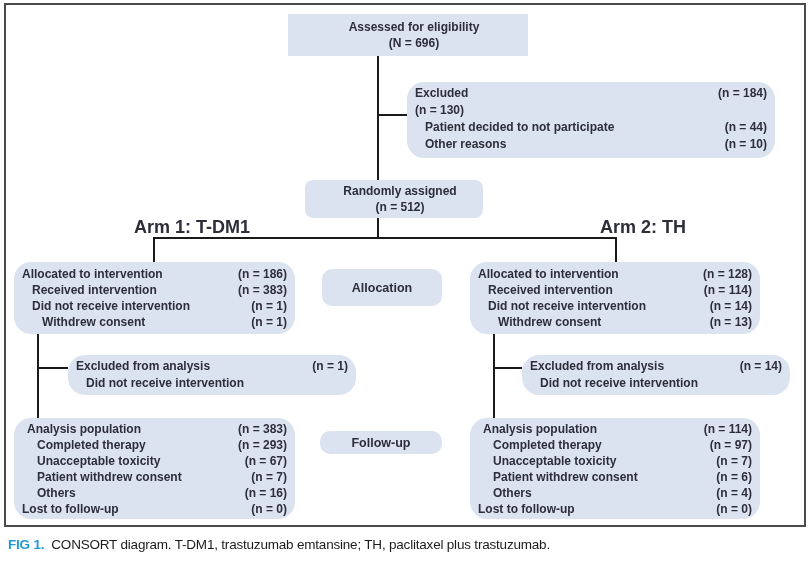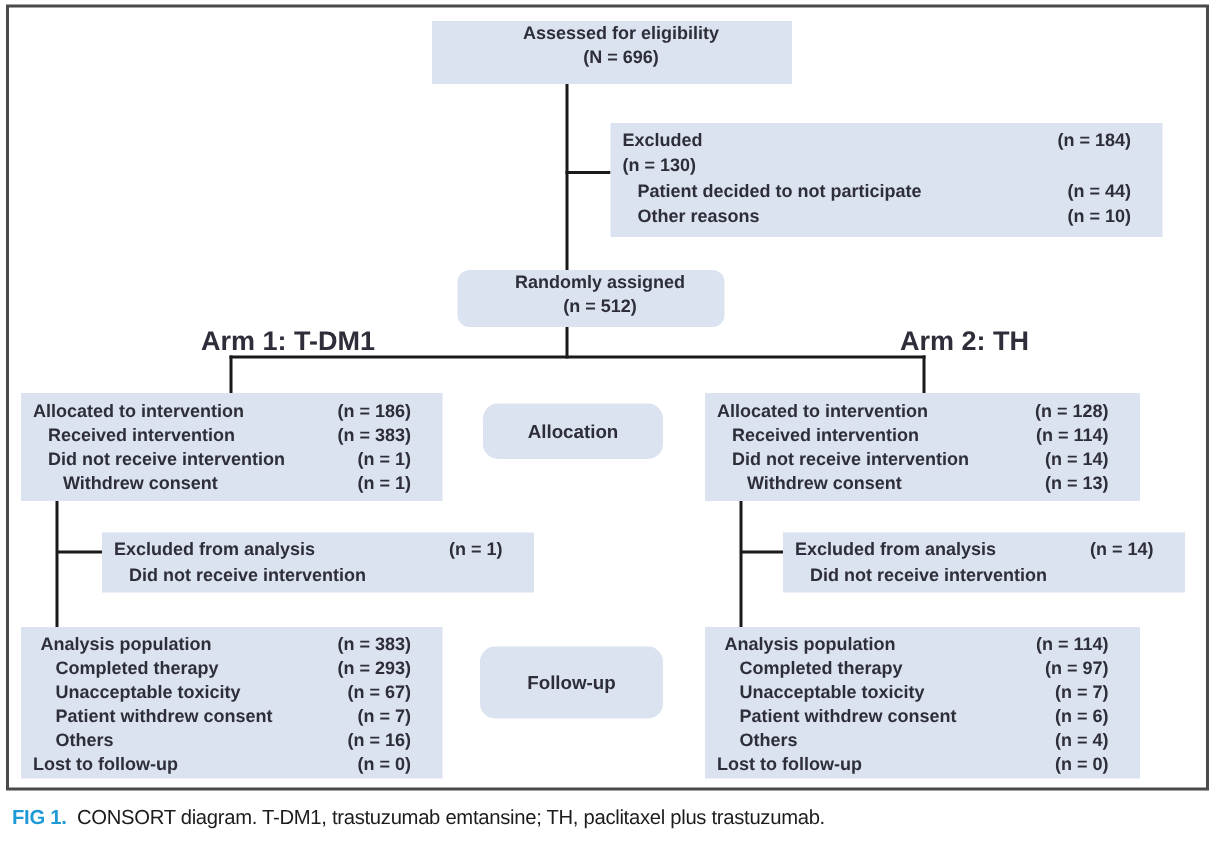--- a/index.html
+++ b/index.html
@@ -8,22 +8,22 @@
     --line:#1a1a1a;
     --frame:#4a4a4a;
     --caption-label:#1f9ad6;
     --caption-text:#1c1c1c;
   }
   *{margin:0;padding:0;box-sizing:border-box;}
   body{background:#fff;font-family:"Liberation Sans", sans-serif;}
   .stage{position:relative;width:812px;height:562px;background:#fff;overflow:hidden;}
   .frame{position:absolute;left:4px;top:3px;width:802px;height:524px;border:2px solid var(--frame);background:#fff;}
   .node{position:absolute;background:var(--box-fill);color:var(--box-text);font-size:12px;font-weight:700;}
-  .center-node{display:flex;flex-direction:column;align-items:center;text-align:center;line-height:1.35;padding-left:12px;}
-  .rows-node{padding:3px 21px 3px 8px;}
+  .center-node{display:flex;flex-direction:column;align-items:center;justify-content:center;text-align:center;line-height:1.35;padding-left:12px;}
+  .rows-node{padding:3px 8px 3px 8px;border-radius:17px;}
   .row{display:flex;justify-content:space-between;line-height:16px;white-space:nowrap;}
   .excl-top .row{line-height:17px;}
   .excl-mid .row{line-height:17px;}
   .rounded{border-radius:8px;}
   .stage-label{position:absolute;background:var(--box-fill);color:var(--box-text);
     font-size:12.5px;font-weight:700;border-radius:10px;display:flex;align-items:center;justify-content:center;}
   .arm-label{position:absolute;color:var(--box-text);font-size:18px;font-weight:700;text-align:center;}
   .cline{position:absolute;background:var(--line);}
   .caption{position:absolute;left:8px;top:537px;width:796px;font-size:13.5px;color:var(--caption-text);letter-spacing:-0.2px;}
   .caption .fig{color:var(--caption-label);font-weight:700;margin-right:7px;}
@@ -158,21 +158,21 @@
       <div class="row">
         <span style="padding-left: 15px;">Others</span>
         <span>(n = 16)</span>
       </div>
       <div class="row">
         <span style="padding-left: 0px;">Lost to follow-up</span>
         <span>(n = 0)</span>
       </div>
     </div>
 
-  <div class="stage-label" style="left:320px;top:431px;width:122px;height:48px;">Follow-up</div>
+  <div class="stage-label" style="left:320px;top:431px;width:122px;height:23px;">Follow-up</div>
 
   <div class="node rows-node" style="left:470px;top:418px;width:290px;height:101px;">
       <div class="row">
         <span style="padding-left: 5px;">Analysis population</span>
         <span>(n = 114)</span>
       </div>
       <div class="row">
         <span style="padding-left: 15px;">Completed therapy</span>
         <span>(n = 97)</span>
       </div>

